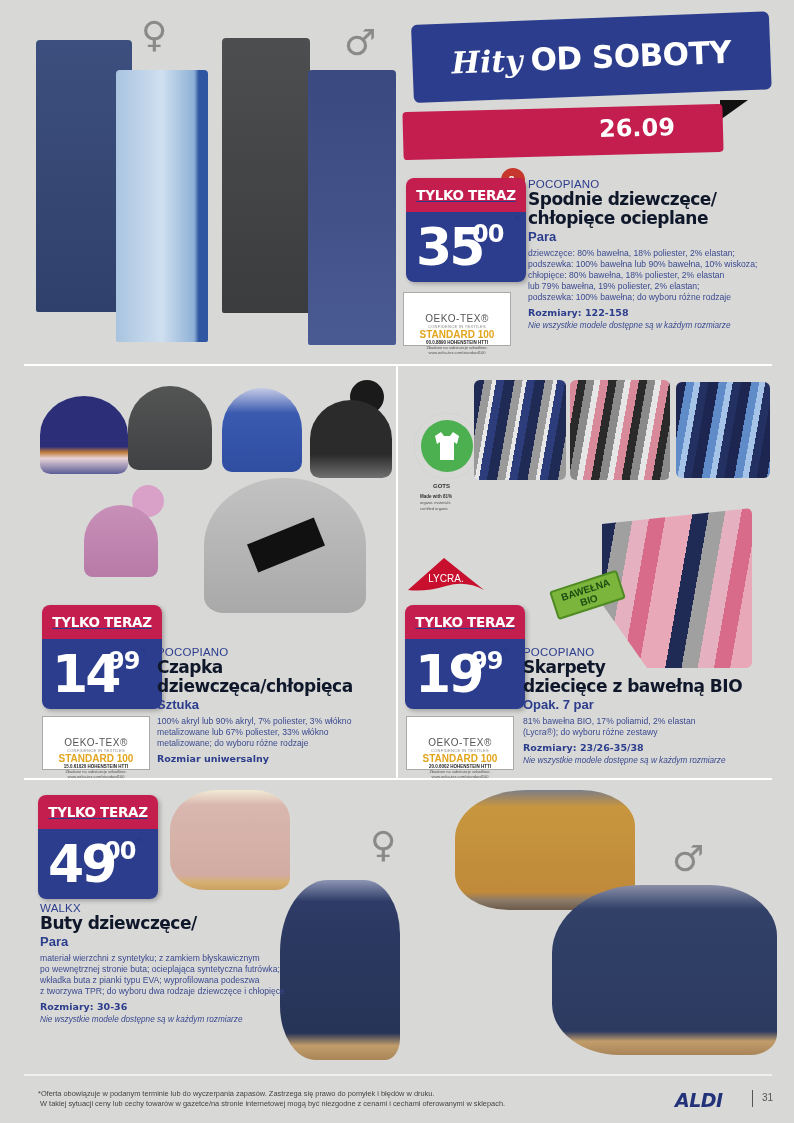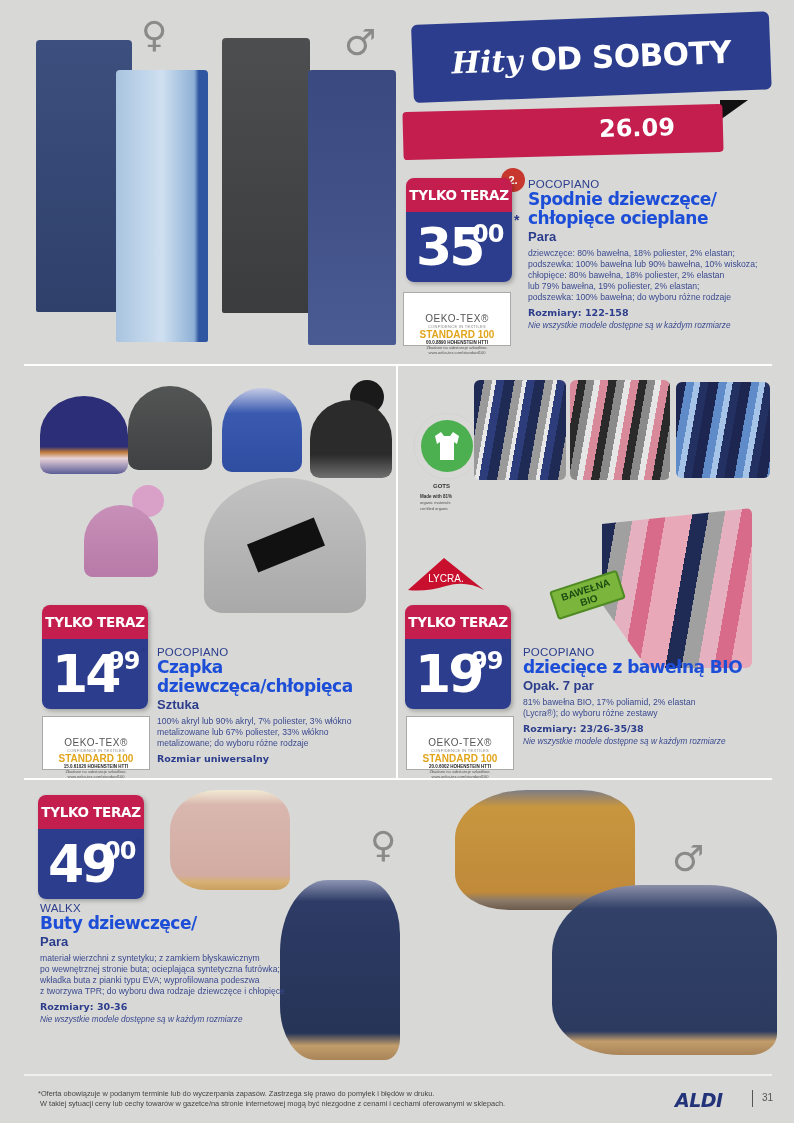--- a/index.html
+++ b/index.html
@@ -9,31 +9,31 @@
 
   
   .banner-blue { left: 414px; top: 25px; width: 358px; height: 78px; background: #2b3d8c; border-radius: 6px; transform: rotate(-2.2deg); transform-origin: left bottom; z-index: 3; display:flex; align-items:center; justify-content:center; }
   .banner-blue .hity { font-family: "DejaVu Serif", serif; font-style: italic; font-weight: bold; color: #fff; font-size: 30px; margin-right: 8px; }
   .banner-blue .od { color:#fff; font-weight: bold; font-size: 31px; font-family: "DejaVu Sans", sans-serif; letter-spacing: -0.5px; }
   .banner-red { left: 403px; top: 108px; width: 320px; height: 48px; background: #c41e4f; border-radius: 4px; transform: rotate(-1.5deg); z-index: 2; }
   .banner-red span { position:absolute; right: 48px; top: 8px; color:#fff; font-weight:bold; font-size: 24px; font-family: "DejaVu Sans", sans-serif; }
   .banner-fold { left: 720px; top: 100px; width: 0; height: 0; border-left: 28px solid #111; border-bottom: 20px solid transparent; z-index:1; }
 
   
-  .price-badge { width: 106px; border-radius: 8px; overflow: hidden; box-shadow: 2px 2px 4px rgba(0,0,0,0.25); }
+  .price-badge { width: 120px; border-radius: 8px; overflow: hidden; box-shadow: 2px 2px 4px rgba(0,0,0,0.25); text-decoration: underline; }
   .price-badge .pb-top { background: #c41e4f; color: #fff; font-weight: bold; font-size: 13.5px; text-align: center; height: 34px; line-height: 34px; font-family: "DejaVu Sans", sans-serif; letter-spacing: -0.3px; }
   .price-badge .pb-bottom { background: #2b3d8c; color: #fff; height: 70px; position: relative; }
   .pb-main { position: absolute; left: 10px; top: 6px; font-size: 52px; font-weight: bold; font-family: "DejaVu Sans", sans-serif; letter-spacing: -3px; line-height: 58px; }
   .pb-dec { position: absolute; left: 66px; top: 8px; font-size: 24px; font-weight: bold; font-family: "DejaVu Sans", sans-serif; letter-spacing: -1px; }
 
   .num-badge { left: 501px; top: 168px; width: 24px; height: 24px; border-radius: 50%; background: #c8372e; color: #fff; font-weight: bold; font-size: 11px; text-align: center; line-height: 24px; }
 
   
   .brand { font-size: 11.5px; color: #2b3d8c; font-family: "Liberation Sans", sans-serif; letter-spacing: 0.2px; }
-  .ptitle { font-weight: bold; color: #1d4ed8; font-size: 17px; line-height: 19px; font-family: "DejaVu Sans", sans-serif; letter-spacing: -0.5px; }
+  .ptitle { font-weight: bold; color: #0f172a; font-size: 17px; line-height: 19px; font-family: "DejaVu Sans", sans-serif; letter-spacing: -0.5px; }
   .punit { font-weight: bold; color: #2b3d8c; font-size: 13px; font-family: Liberation Sans, sans-serif; margin-top: 1px; }
   .pdesc { font-size: 8.6px; line-height: 11px; color: #3a4a90; margin-top: 4px; }
   .psize { font-weight: bold; font-size: 9.5px; color: #2b3d8c; margin-top: 4px; font-family: "DejaVu Sans", sans-serif; }
   .pnote { font-style: italic; font-size: 8.2px; color: #3a4a90; margin-top: 3px; }
 
   
   .oeko { width: 108px; height: 54px; background: #fff; border: 1px solid #aaa; text-align: center; padding-top: 20px; }
   .oeko .o1 { font-size: 10px; color: #555; letter-spacing: 0.5px; }
   .oeko .o2 { font-size: 4px; color: #888; letter-spacing: 0.3px; }
   .oeko .o3 { font-size: 10px; color: #e2a51c; font-weight: bold; }
@@ -204,20 +204,21 @@
   <div class="o1">OEKO-TEX®</div>
   <div class="o2">CONFIDENCE IN TEXTILES</div>
   <div class="o3">STANDARD 100</div>
   <div class="o4">20.0.6002 HOHENSTEIN HTTI</div>
   <div class="o5">Zbadane na substancje szkodliwe.</div>
   <div class="o5">www.oeko-tex.com/standard100</div>
 </div>
 
 <div class="abs" style="left:523px; top:646px; width:266px;">
   <div class="brand">POCOPIANO</div>
+  <div class="ptitle">Skarpety</div>
   <div class="ptitle">dziecięce z bawełną BIO</div>
   <div class="punit">Opak. 7 par</div>
   <div class="pdesc">
     <div>81% bawełna BIO, 17% poliamid, 2% elastan</div>
     <div>(Lycra®); do wyboru różne zestawy</div>
   </div>
   <div class="psize">Rozmiary: 23/26-35/38</div>
   <div class="pnote">Nie wszystkie modele dostępne są w każdym rozmiarze</div>
 </div>
 

